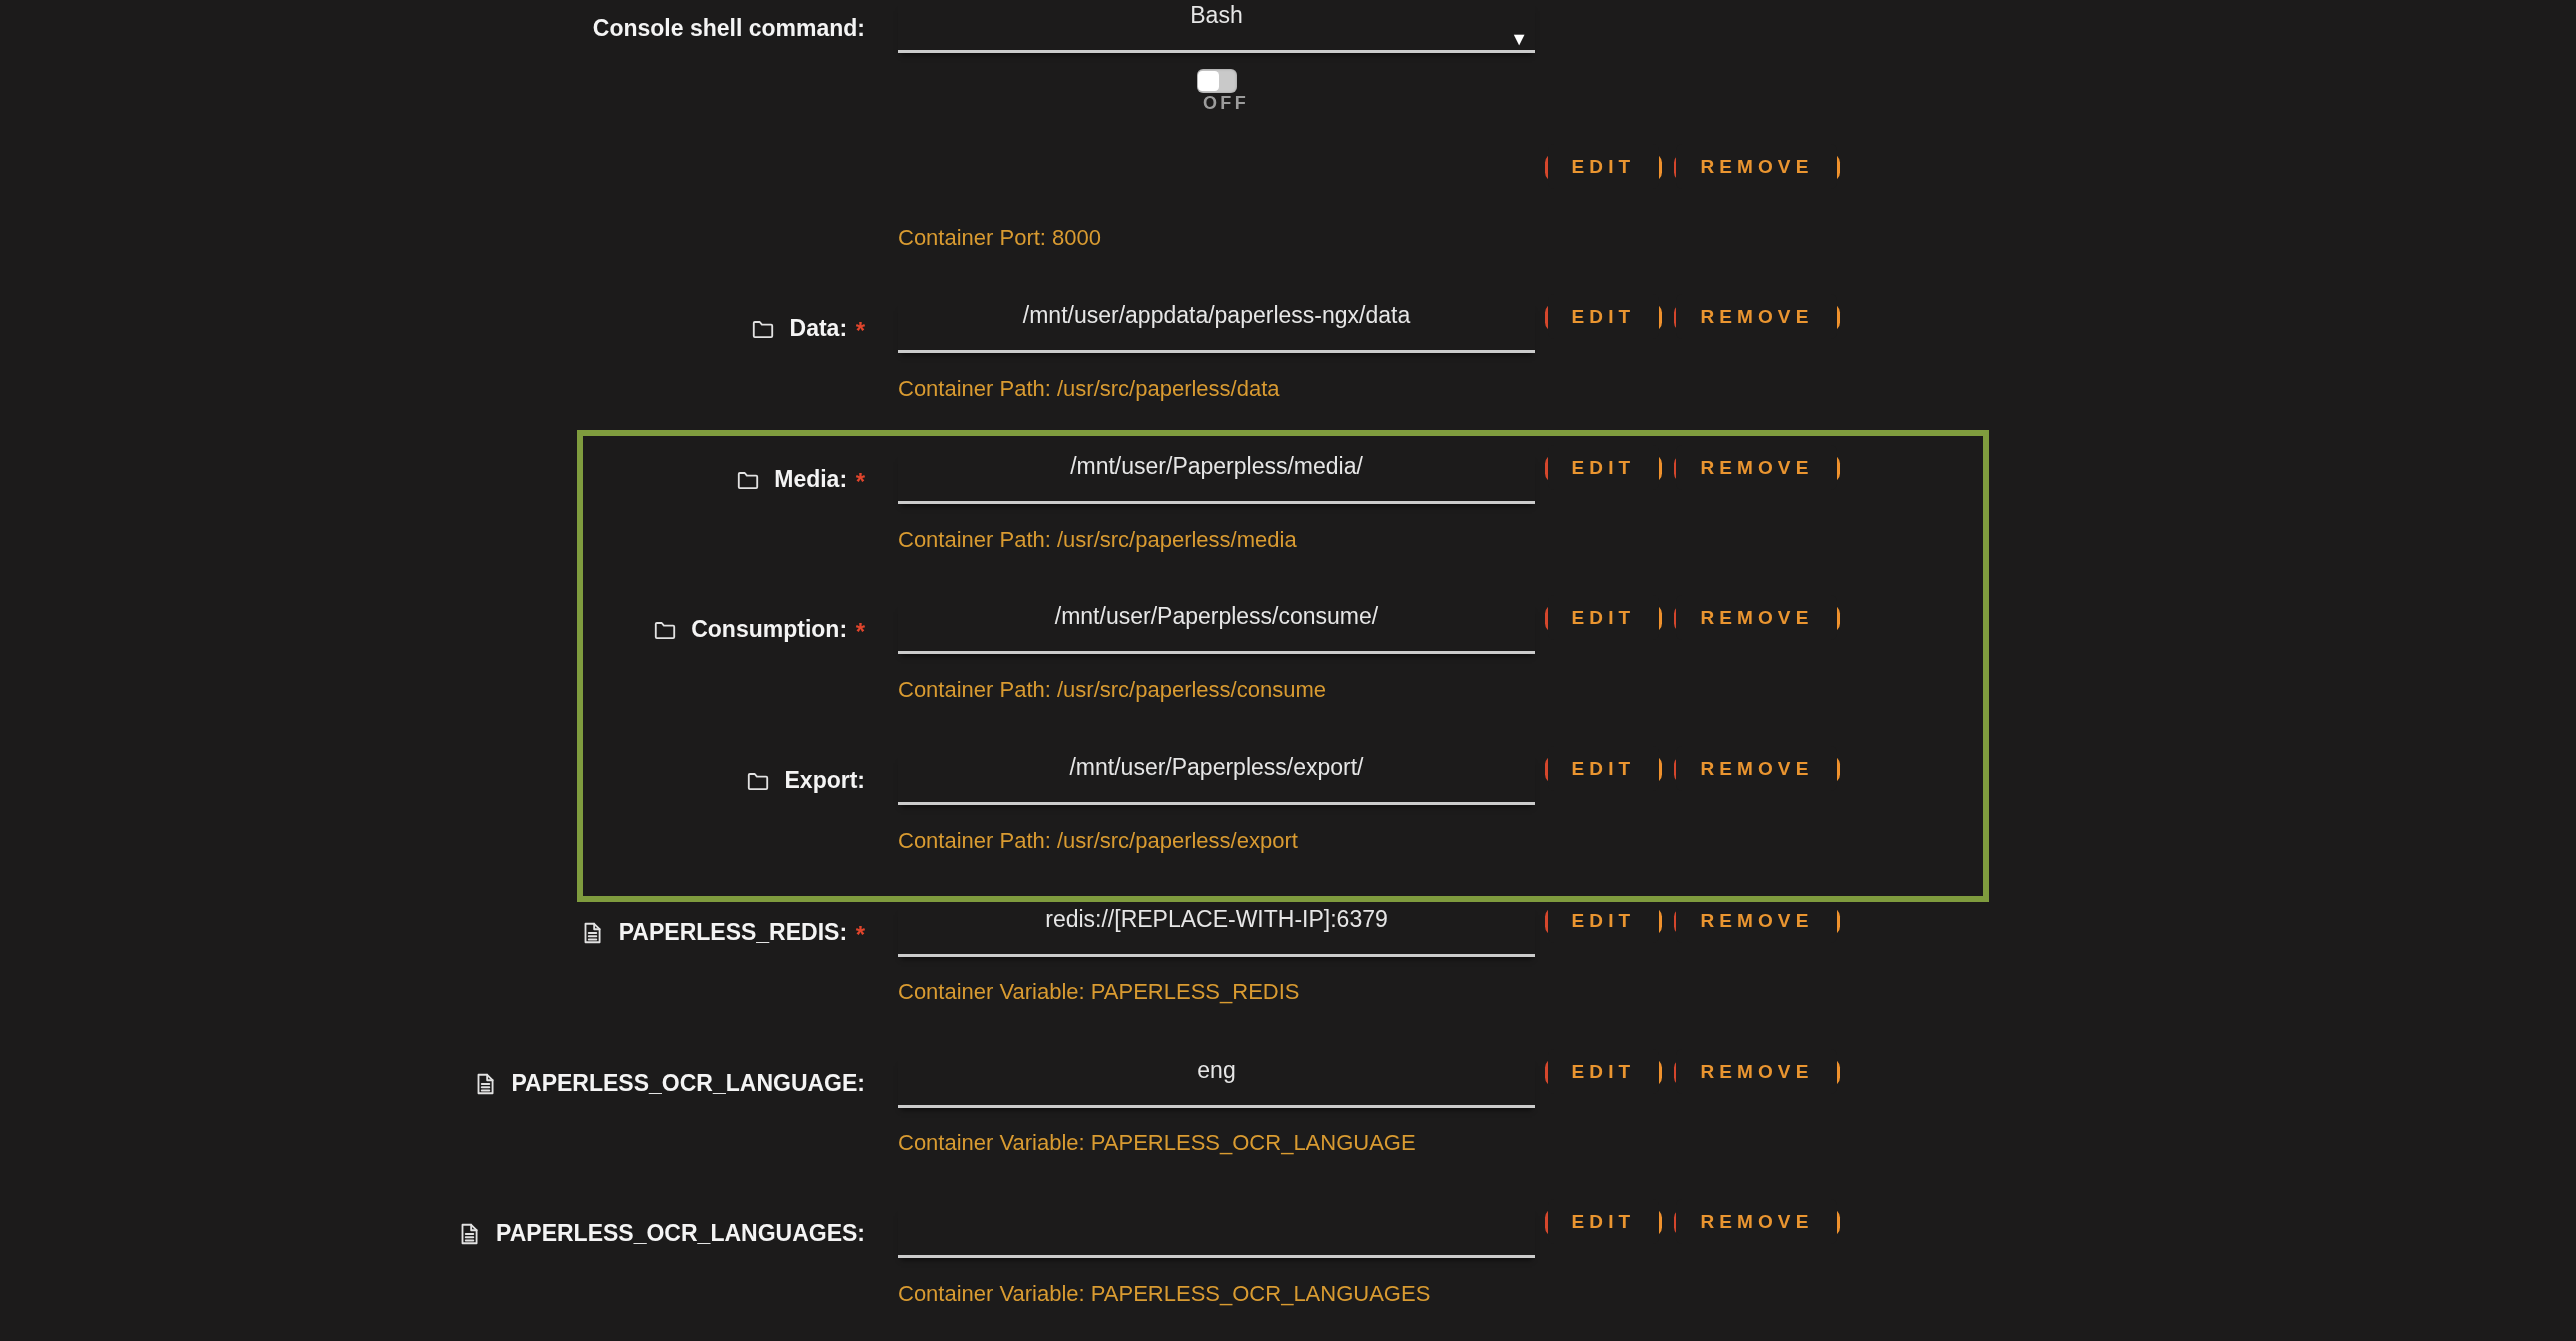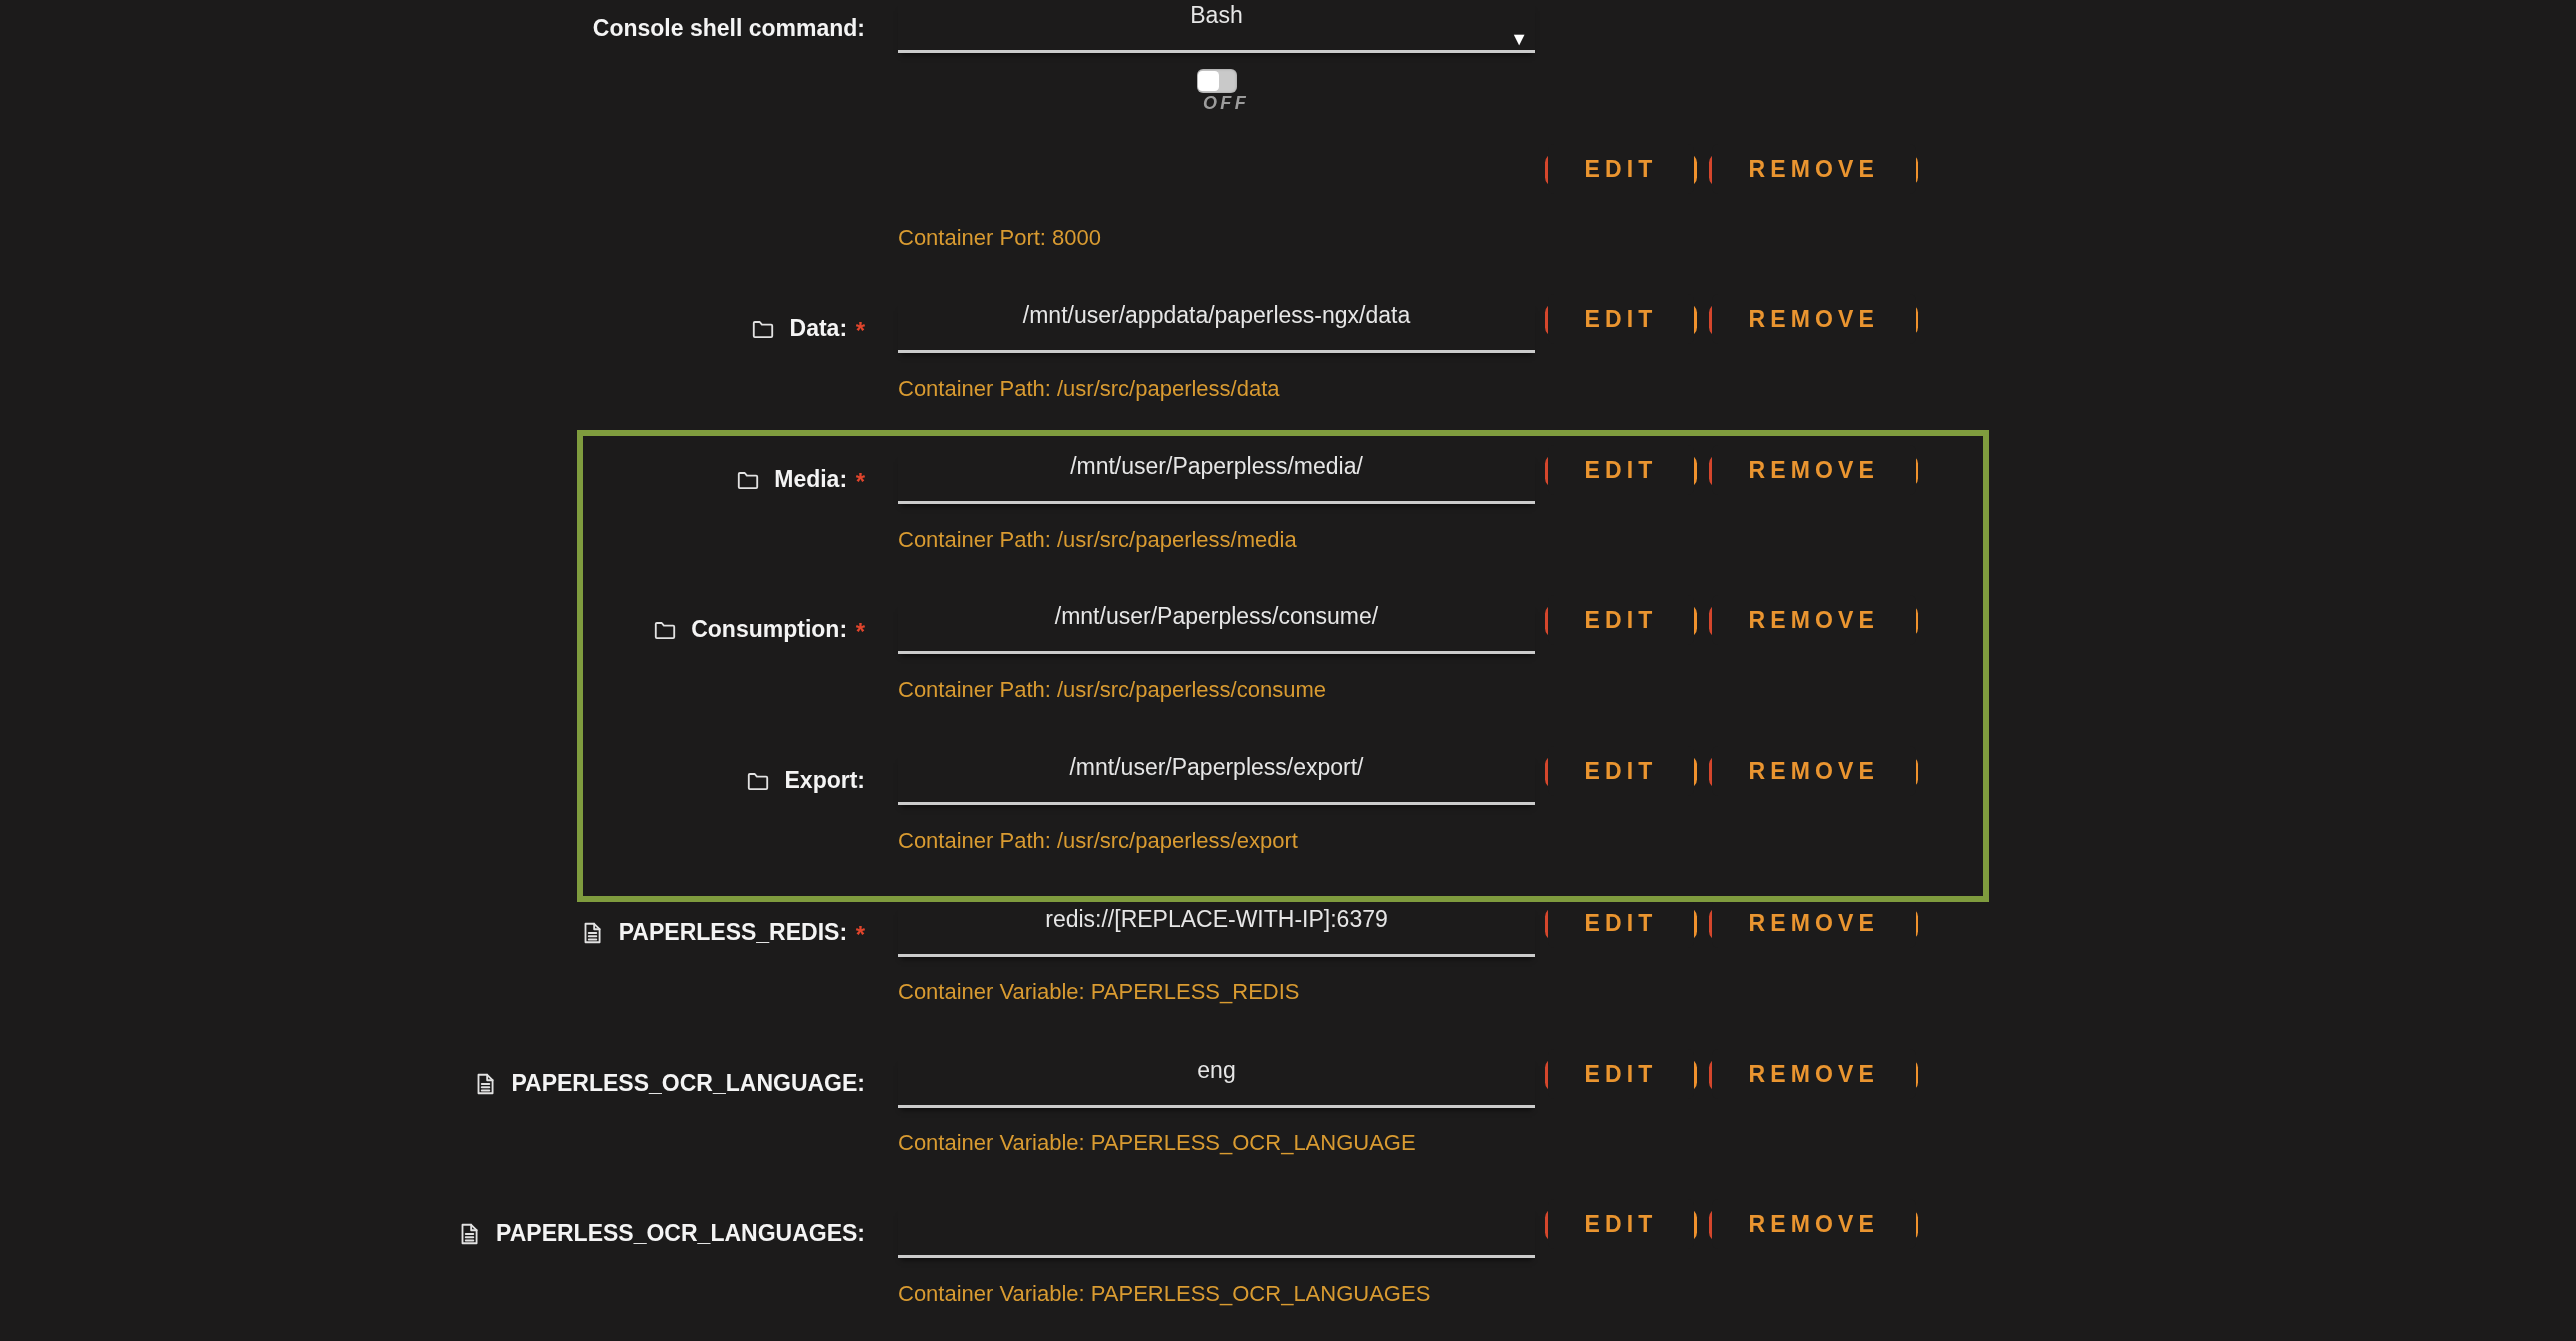--- a/index.html
+++ b/index.html
@@ -24,27 +24,27 @@
     display:flex;align-items:center;border-bottom:3.4px solid var(--line);
     box-shadow:0 5.1px 5.1px -3.4px rgba(0,0,0,.55);
     color:var(--value);font-size:23px;white-space:nowrap;cursor:text;flex-direction:column;}
   .value-cell.no-line{border-bottom:none;box-shadow:none;cursor:default;}
   .arrow{margin-left:auto;color:#ffffff;font-size:18px;padding-right:6.9px;cursor:pointer;}
 
   .helper{position:absolute;left:898px;color:var(--helper);font-size:22px;white-space:nowrap;}
 
   .btns{position:absolute;left:1545px;top:1.7px;display:flex;gap:12px;}
   .btn{padding:2.6px;border-radius:8.6px;background:linear-gradient(95deg,var(--grad1),var(--grad2));cursor:pointer;}
-  .btn-inner{border-radius:6px;background:var(--bg);padding:12px 37px;
-    font-size:23px;font-weight:bold;letter-spacing:5.1px;color:var(--btn-text);white-space:nowrap;}
+  .btn-inner{border-radius:6px;background:var(--bg);padding:12px 24px;
+    font-size:19px;font-weight:bold;letter-spacing:5.1px;color:var(--btn-text);white-space:nowrap;}
 
   .toggle{width:40px;height:24px;border-radius:6px;background:#c9c9c9;position:relative;cursor:pointer;
     box-shadow:inset 0 0 2.6px rgba(0,0,0,.3);}
   .toggle .knob{position:absolute;left:1.7px;top:1.7px;width:20.6px;height:20.6px;border-radius:4.3px;background:#ffffff;}
-  .off-label{margin-left:19px;color:var(--off);font-size:18px;font-weight:bold;letter-spacing:3.4px;font-style:italic;}
+  .off-label{margin-left:19px;color:var(--off);font-size:18px;font-weight:bold;letter-spacing:3.4px;}
 
   #highlight-box{position:absolute;left:577px;top:430px;width:1412px;height:472px;
     border:6px solid var(--hl);pointer-events:none;z-index:5;}
 </style>
 </head>
 <body>
 
 <div id="screen">
 
   <div class="row" style="top:1.7px">

